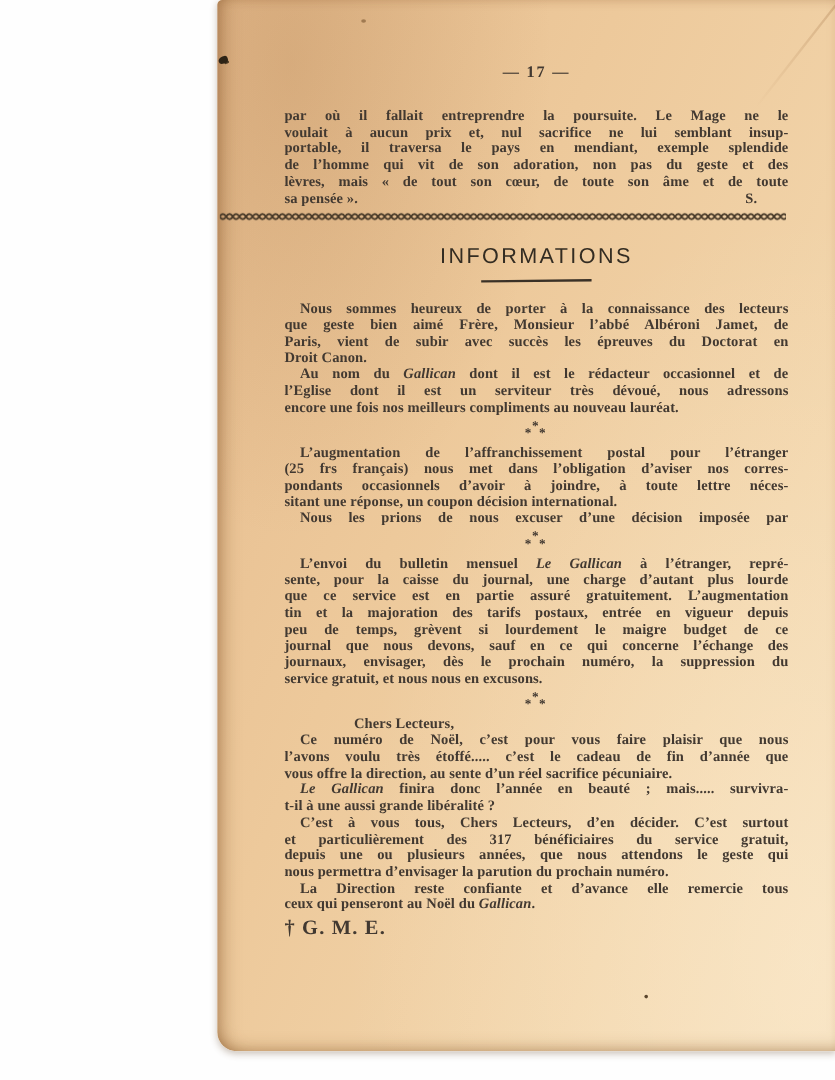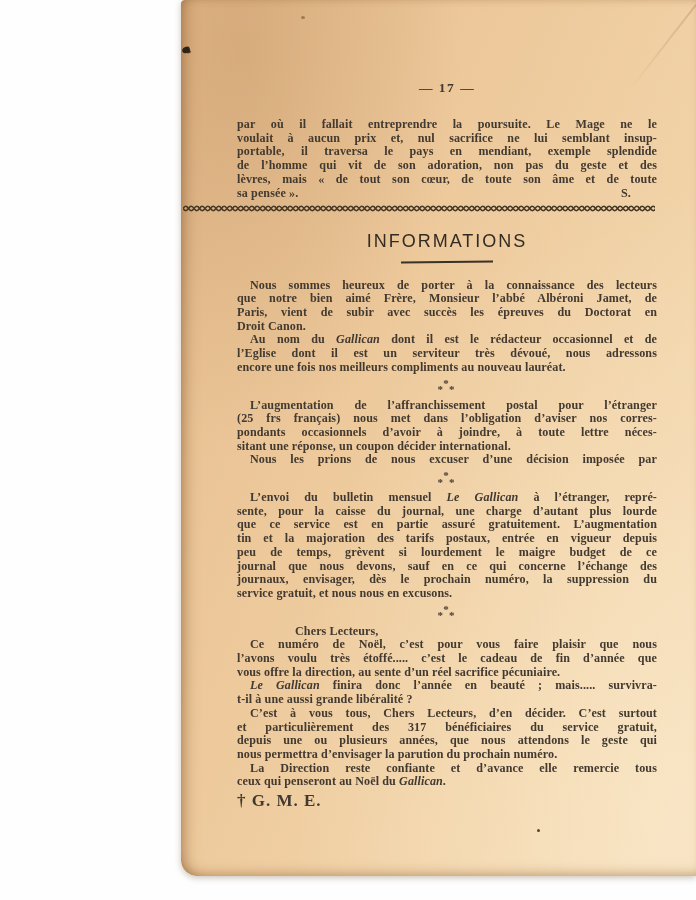--- a/index.html
+++ b/index.html
@@ -39,21 +39,20 @@
     background:rgba(62,42,20,.85);border-radius:50%;
   }
   .speck-c{
     position:absolute;left:120px;top:16px;width:4px;height:3px;
     background:rgba(100,65,30,.5);border-radius:50%;
   }
   .textcol{
     position:relative;margin-left:56px;width:420px;
     font-size:12.1px;font-weight:700;line-height:13.7px;
     letter-spacing:.1px;
-    margin-top:28px;
   }
   .pagenum{
     padding-top:52px;text-align:center;
     font-size:13.5px;letter-spacing:1.5px;line-height:15px;
   }
   .intro{margin-top:23px;}
   .para{margin:0;}
   .line{min-height:13.7px;}
   .line.just{text-align:justify;text-align-last:justify;}
   .line.indent{text-indent:13px;}
@@ -120,38 +119,38 @@
         <rect width="472" height="11" fill="url(#wv)"></rect>
       </svg>
     </div>
 
     <h1 class="heading">INFORMATIONS</h1>
     <div class="heading-rule"></div>
 
     <div class="mainblocks" id="main-blocks">
         <div class="para">
           <div class="line indent just">Nous sommes heureux de porter à la connaissance des lecteurs</div>
-          <div class="line just">que notre bien aimé Frère, Monsieur l’abbé Albéroni Jamet, de</div>
+          <div class="line just">que geste bien aimé Frère, Monsieur l’abbé Albéroni Jamet, de</div>
           <div class="line just">Paris, vient de subir avec succès les épreuves du Doctorat en</div>
           <div class="line">Droit Canon.</div>
         </div>
         <div class="para">
           <div class="line indent just">Au nom du <i>Gallican</i> dont il est le rédacteur occasionnel et de</div>
           <div class="line just">l’Eglise dont il est un serviteur très dévoué, nous adressons</div>
           <div class="line">encore une fois nos meilleurs compliments au nouveau lauréat.</div>
         </div>
         <div class="asterism">
           <span>*</span>
           <span>* *</span>
         </div>
         <div class="para">
           <div class="line indent just">L’augmentation de l’affranchissement postal pour l’étranger</div>
           <div class="line just">(25 frs français) nous met dans l’obligation d’aviser nos corres-</div>
           <div class="line just">pondants occasionnels d’avoir à joindre, à toute lettre néces-</div>
-          <div class="line">sitant une réponse, un coupon décider international.</div>
+          <div class="line">sitant une réponse, un coupon décision international.</div>
         </div>
         <div class="para">
           <div class="line indent just">Nous les prions de nous excuser d’une décision imposée par</div>
         </div>
         <div class="asterism">
           <span>*</span>
           <span>* *</span>
         </div>
         <div class="para">
           <div class="line indent just">L’envoi du bulletin mensuel <i>Le Gallican</i> à l’étranger, repré-</div>

